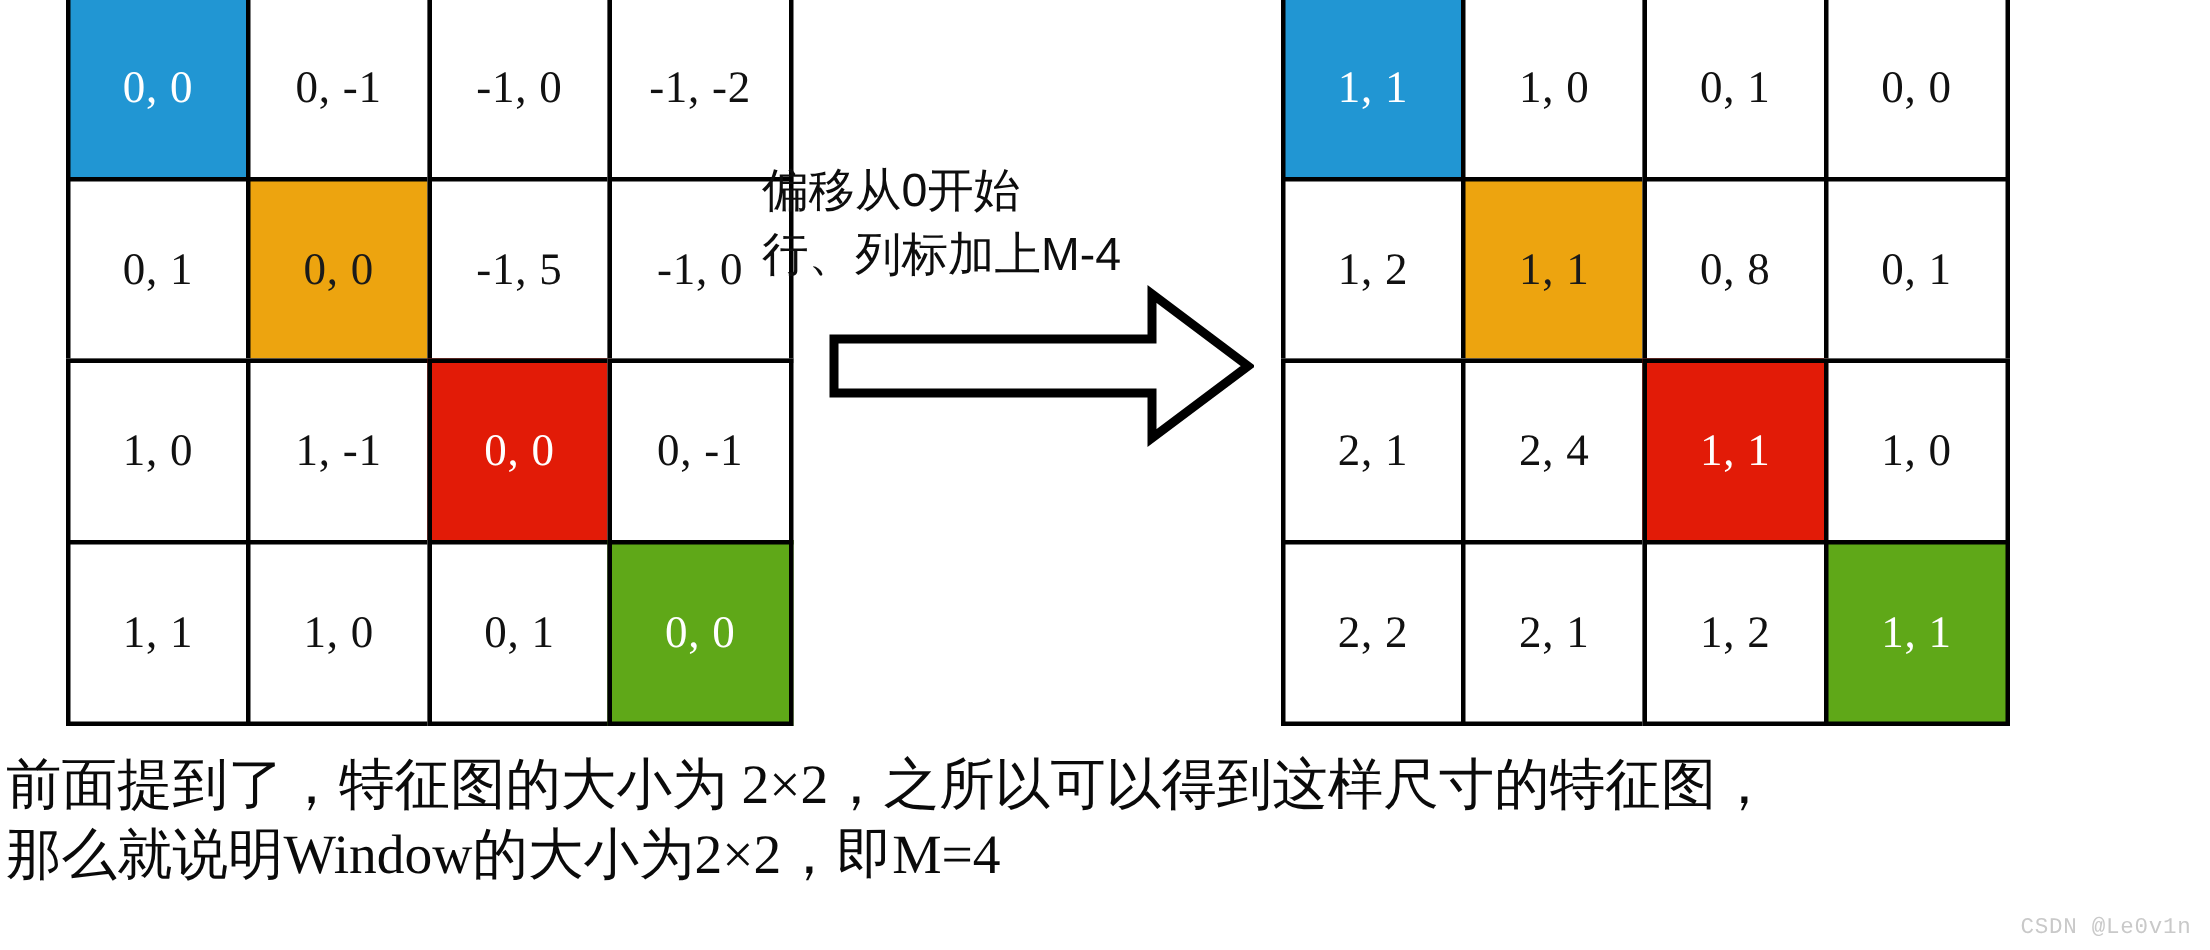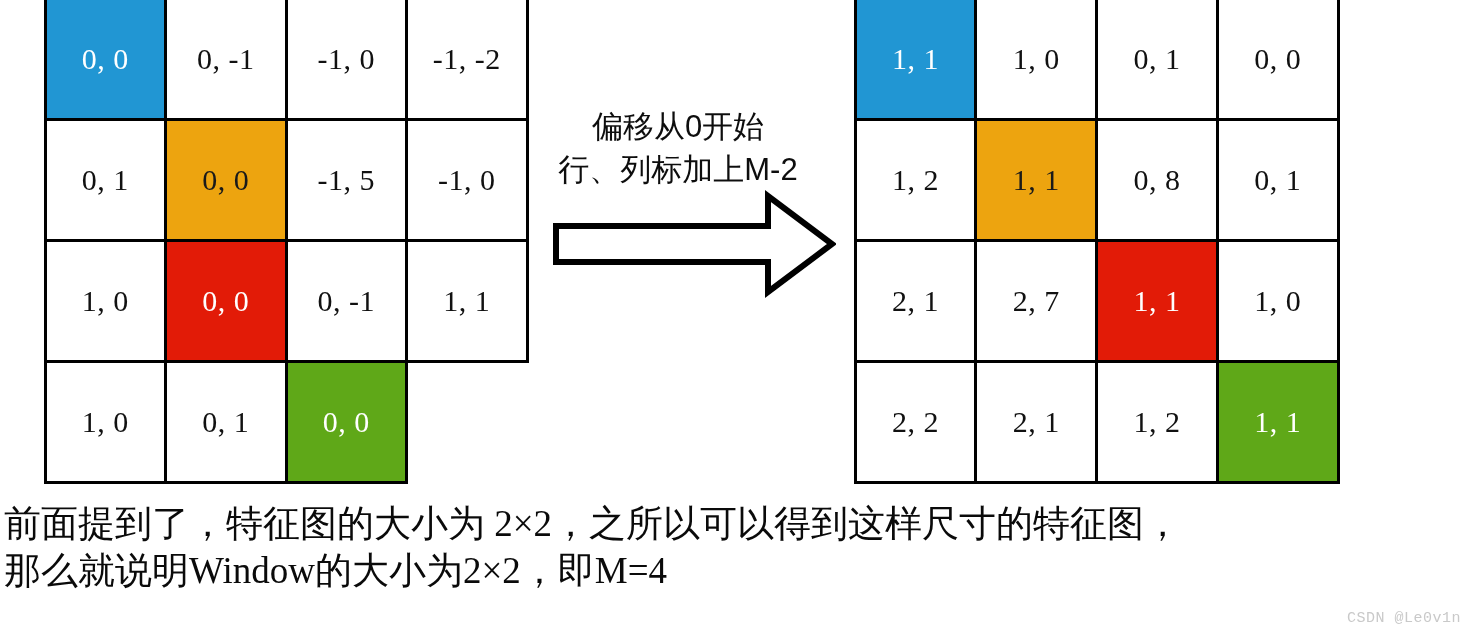--- a/index.html
+++ b/index.html
@@ -43,21 +43,21 @@
   }
   .cell.fill { color: #ffffff; }
   .cell.fill-orange { color: #1a1a1a; }
 
   
   #mid-caption {
     position: absolute;
     left: 508px;
     top: 106px;
     width: 340px;
-    text-align: center;
+    text-align: left;
     color: #0d0d0d;
     font-family: "Liberation Sans", "DejaVu Sans", sans-serif;
   }
   #mid-caption .line {
     font-size: 31px;
     line-height: 1.38;
     white-space: nowrap;
   }
 
   
@@ -119,20 +119,23 @@
     </div>
     <div class="cell">
       <span>-1, 5</span>
     </div>
     <div class="cell">
       <span>-1, 0</span>
     </div>
     <div class="cell">
       <span>1, 0</span>
     </div>
+    <div class="cell">
+      <span>1, -1</span>
+    </div>
     <div class="cell fill" style="background: rgb(226, 27, 7);">
       <span>0, 0</span>
     </div>
     <div class="cell">
       <span>0, -1</span>
     </div>
     <div class="cell">
       <span>1, 1</span>
     </div>
     <div class="cell">
@@ -141,21 +144,21 @@
     <div class="cell">
       <span>0, 1</span>
     </div>
     <div class="cell fill" style="background: rgb(95, 168, 24);">
       <span>0, 0</span>
     </div>
   </div>
 
 <div id="mid-caption">
   <div class="line">偏移从0开始</div>
-  <div class="line">行、列标加上M-2</div>
+  <div class="line">行、列标加上M-4</div>
 </div>
 
 <svg id="arrow-svg" viewBox="0 0 284 108">
   <polygon points="4,36 112,36 112,36 216,36 216,6 280,54 216,102 216,72 4,72" fill="#ffffff" stroke="#000000" stroke-width="6" stroke-linejoin="miter"></polygon>
 </svg>
 
 <div class="grid" id="grid-right">
     <div class="cell fill" style="background: rgb(33, 150, 211);">
       <span>1, 1</span>
     </div>
@@ -177,21 +180,21 @@
     <div class="cell">
       <span>0, 8</span>
     </div>
     <div class="cell">
       <span>0, 1</span>
     </div>
     <div class="cell">
       <span>2, 1</span>
     </div>
     <div class="cell">
-      <span>2, 7</span>
+      <span>2, 4</span>
     </div>
     <div class="cell fill" style="background: rgb(226, 27, 7);">
       <span>1, 1</span>
     </div>
     <div class="cell">
       <span>1, 0</span>
     </div>
     <div class="cell">
       <span>2, 2</span>
     </div>

